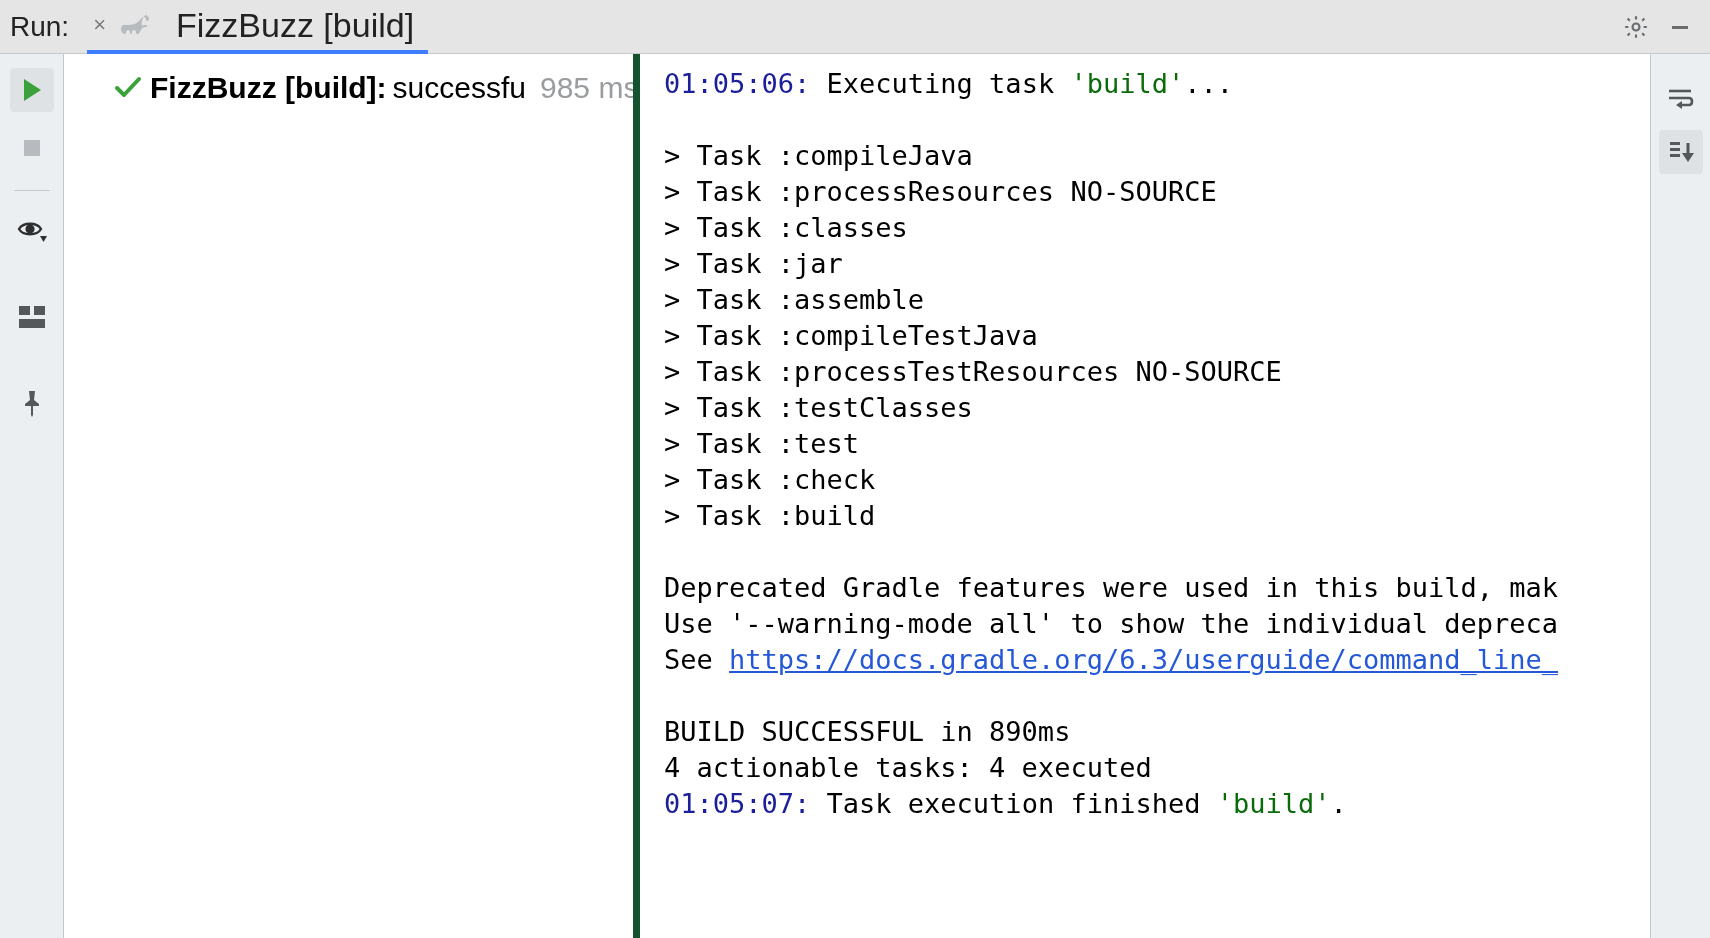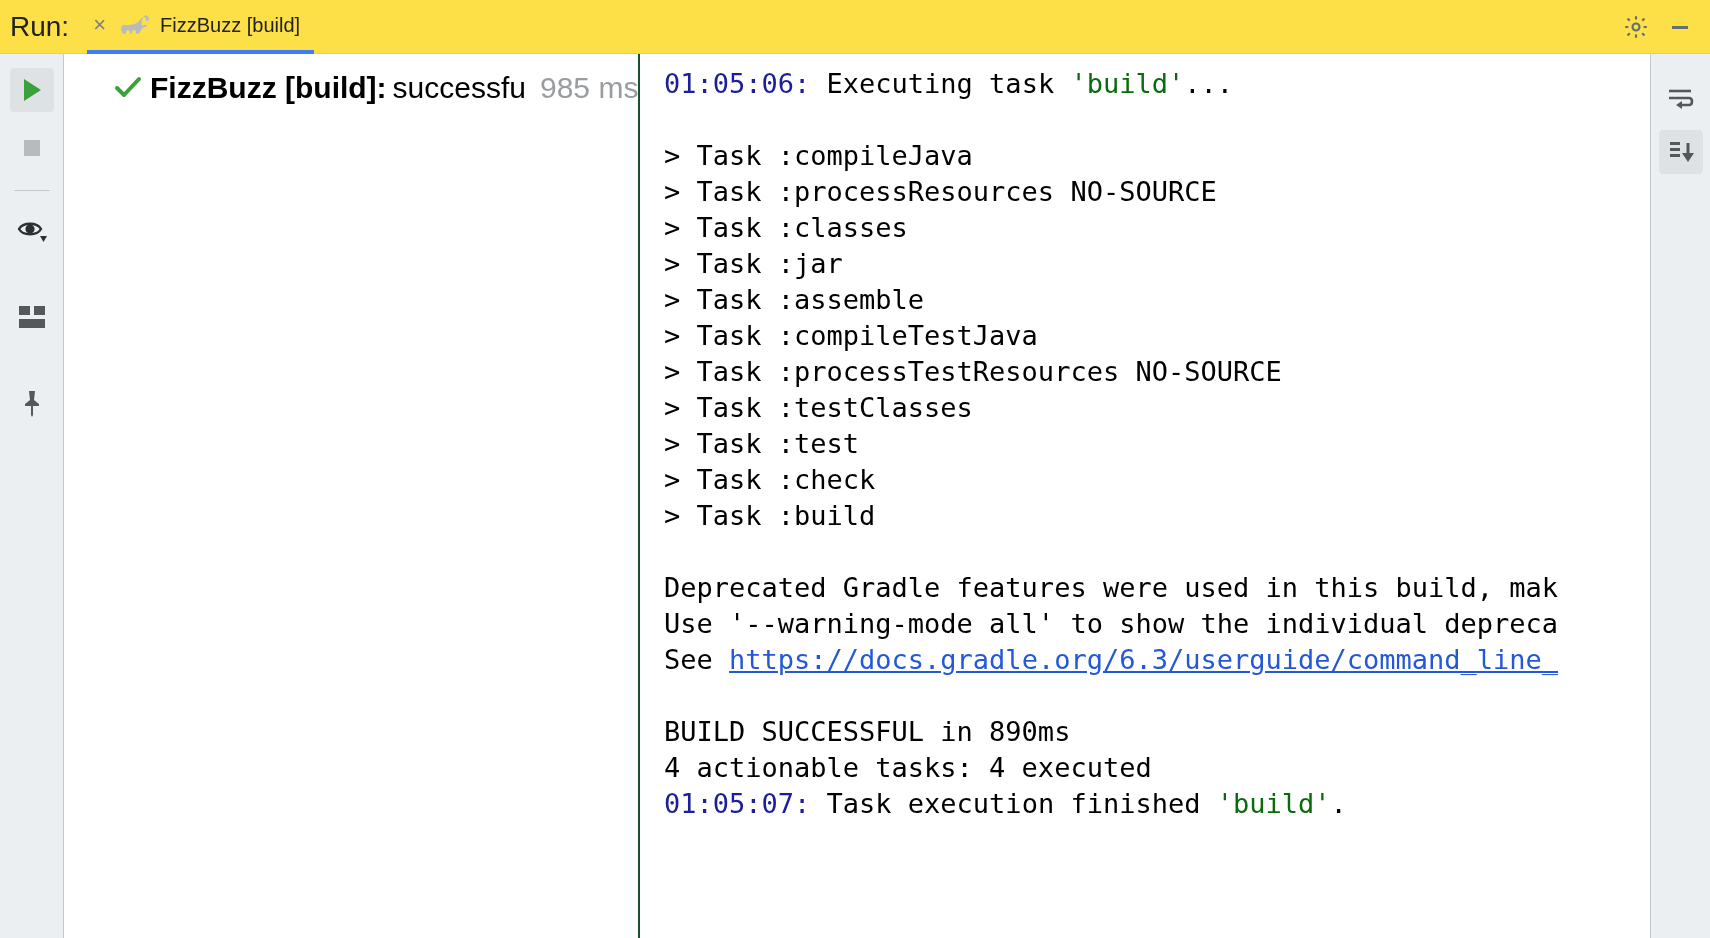--- a/index.html
+++ b/index.html
@@ -8,21 +8,21 @@
     height: 938px;
     font-family: -apple-system, "Segoe UI", Arial, sans-serif;
     background: #fff;
     overflow: hidden;
     color: #000;
   }
 
   
   .header {
     height: 54px;
-    background: #fde047;
+    background: #e5e5e5;
     border-bottom: 1px solid #c6c9cc;
     display: flex;
     align-items: center;
     padding: 0 8px 0 10px;
     font-size: 28px;
   }
   .header .run-label {
     color: #222;
     margin-right: 18px;
     font-weight: 400;
@@ -30,21 +30,21 @@
   .tab {
     display: flex;
     align-items: center;
     height: 54px;
     padding: 0 14px 0 6px;
     border-bottom: 4px solid #3D7DFF;
     margin-bottom: -1px;
   }
   .tab .close { color: #7a7d80; font-size: 22px; margin-right: 14px; }
   .tab .elephant { margin-right: 10px; display:inline-flex; }
-  .tab .tab-title { color: #222; font-size: 20px; }
+  .tab .tab-title { color: #222; font-size: 34px; margin-left: 16px; }
   .header-spacer { flex: 1; }
   .header .icon-btn {
     width: 44px; height: 44px;
     display: flex; align-items: center; justify-content: center;
     color: #6a6d70;
   }
 
   
   .body {
     display: flex;
@@ -68,21 +68,21 @@
     margin-bottom: 14px;
   }
   .gutter-left .btn.active { background: #dfe2e5; }
   .gutter-left .sep {
     width: 36px; height:1px; background:#c6c9cc; margin: 6px 0 18px;
   }
 
   
   .tree {
     width: 576px;
-    border-right: 2px solid #14532d;
+    border-right: 7px solid #14532d;
     padding: 14px 10px 0 50px;
     overflow: hidden;
     white-space: nowrap;
   }
   .tree-row {
     display:flex; align-items:center;
     font-size: 30px;
     height: 40px;
   }
   .tree-row .check { margin-right: 8px; display:inline-flex;}

